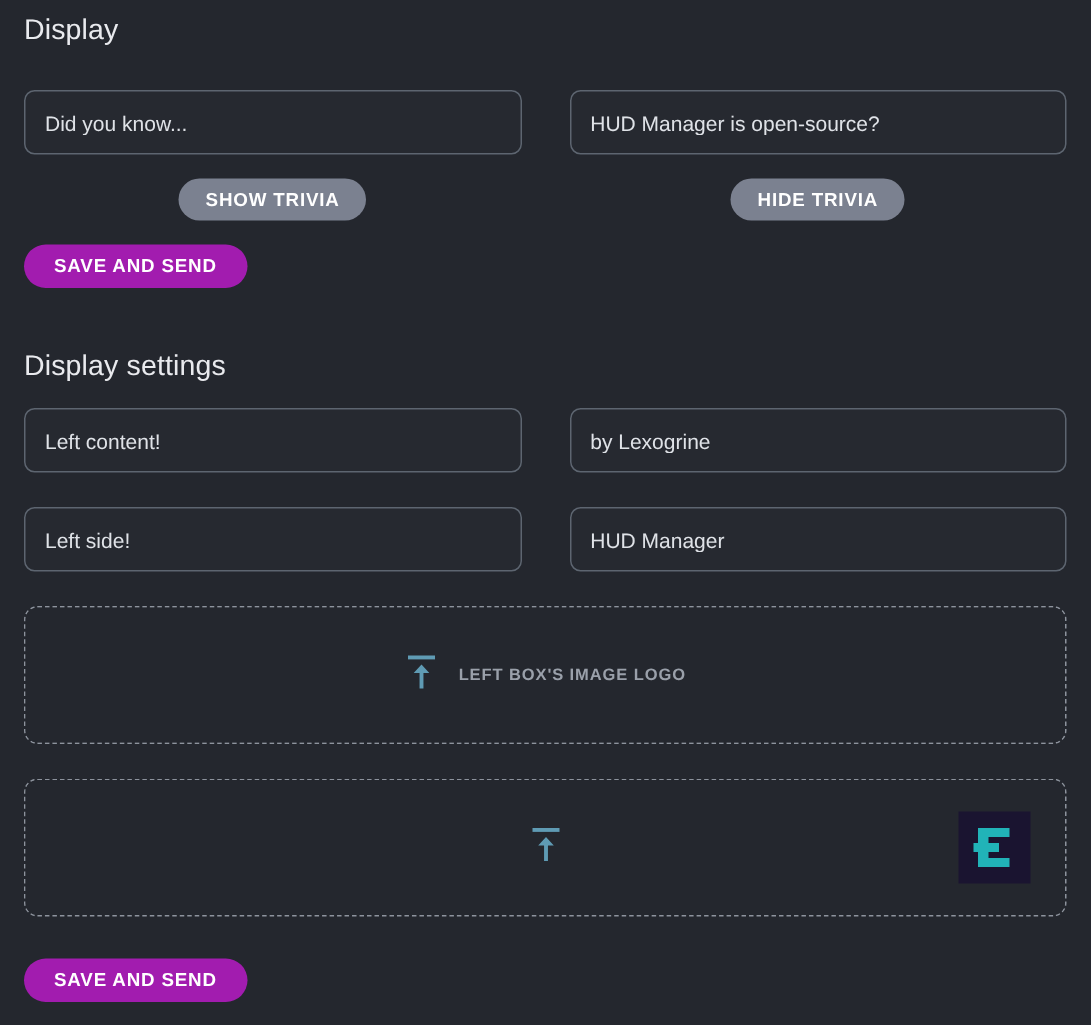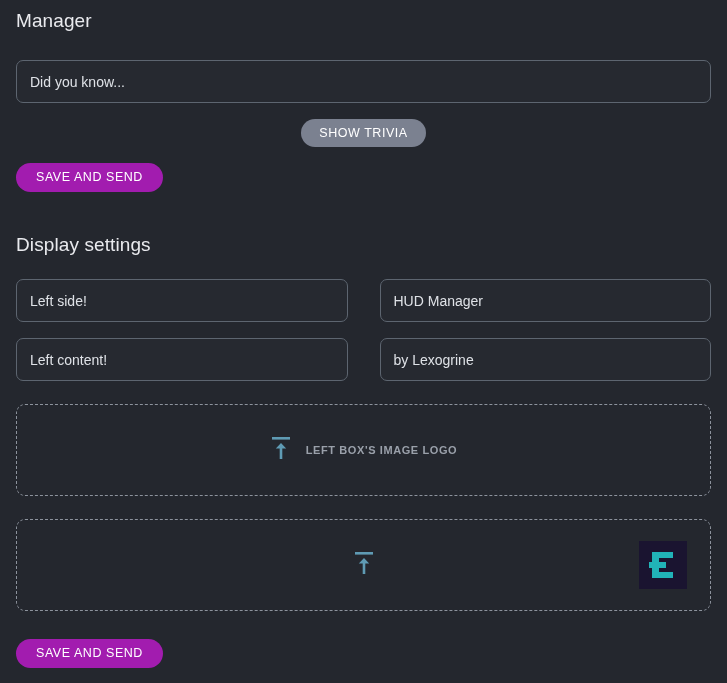--- a/index.html
+++ b/index.html
@@ -58,21 +58,21 @@
     padding: 0 13px;
     outline: none;
   }
   .field::placeholder { color: #9aa1ab; }
 
   
   .btn {
     border: none;
     cursor: pointer;
     font-family: "Liberation Sans", sans-serif;
-    font-weight: normal;
+    font-weight: bold;
     font-size: 12.5px;
     letter-spacing: 0.55px;
     color: #ffffff;
     border-radius: 100px;
     padding: 0 18px;
     height: 28px;
     line-height: 28px;
     display: inline-block;
     text-align: left;
     white-space: nowrap;
@@ -130,55 +130,61 @@
   .mt-28 { margin-top: 28px; }
   .mt-42 { margin-top: 42px; }
 </style>
 </head>
 <body>
 
 <div class="page">
 
   <div style="padding-top:10px;">
 
-    <h2 class="section-title">Manager</h2>
+    <h2 class="section-title">Display</h2>
 
     <div class="cols mt-28">
       <div class="col">
         <input class="field" type="text" value="Did you know..." style="">
         <div class="btn-row">
           <button class="btn btn-grey">SHOW TRIVIA</button>
         </div>
       </div>
+      <div class="col">
+        <input class="field" type="text" value="HUD Manager is open-source?" style="">
+        <div class="btn-row">
+          <button class="btn btn-grey">HIDE TRIVIA</button>
+        </div>
+      </div>
     </div>
 
     <div class="mt-16">
       <button class="btn btn-purple">SAVE AND SEND</button>
     </div>
   </div>
 
   <div class="mt-42">
 
     <h2 class="section-title">Display settings</h2>
 
+    <div class="cols mt-16">
+      <div class="col">
+        <input class="field" type="text" value="Left content!" style="">
+      </div>
+      <div class="col">
+        <input class="field" type="text" value="by Lexogrine" style="">
+      </div>
+    </div>
+
     <div class="cols mt-23">
       <div class="col">
         <input class="field" type="text" value="Left side!" style="">
       </div>
       <div class="col">
         <input class="field" type="text" value="HUD Manager" style="">
-      </div>
-    </div>
-
-    <div class="cols mt-16">
-      <div class="col">
-        <input class="field" type="text" value="Left content!" style="">
-      </div>
-      <div class="col">
-        <input class="field" type="text" value="by Lexogrine" style="">
       </div>
     </div>
 
     <div class="dropzone mt-23">
       <div class="dz-inner">
         <span class="upload-icon">
           <svg width="22" height="24" viewBox="0 0 22 24" xmlns="http://www.w3.org/2000/svg">
             <rect x="2" y="1" width="18" height="2.6" fill="#5f9bb4"></rect>
             <path d="M11 7 L16.2 12.6 L12.3 12.6 L12.3 23 L9.7 23 L9.7 12.6 L5.8 12.6 Z" fill="#5f9bb4"></path>
           </svg>

